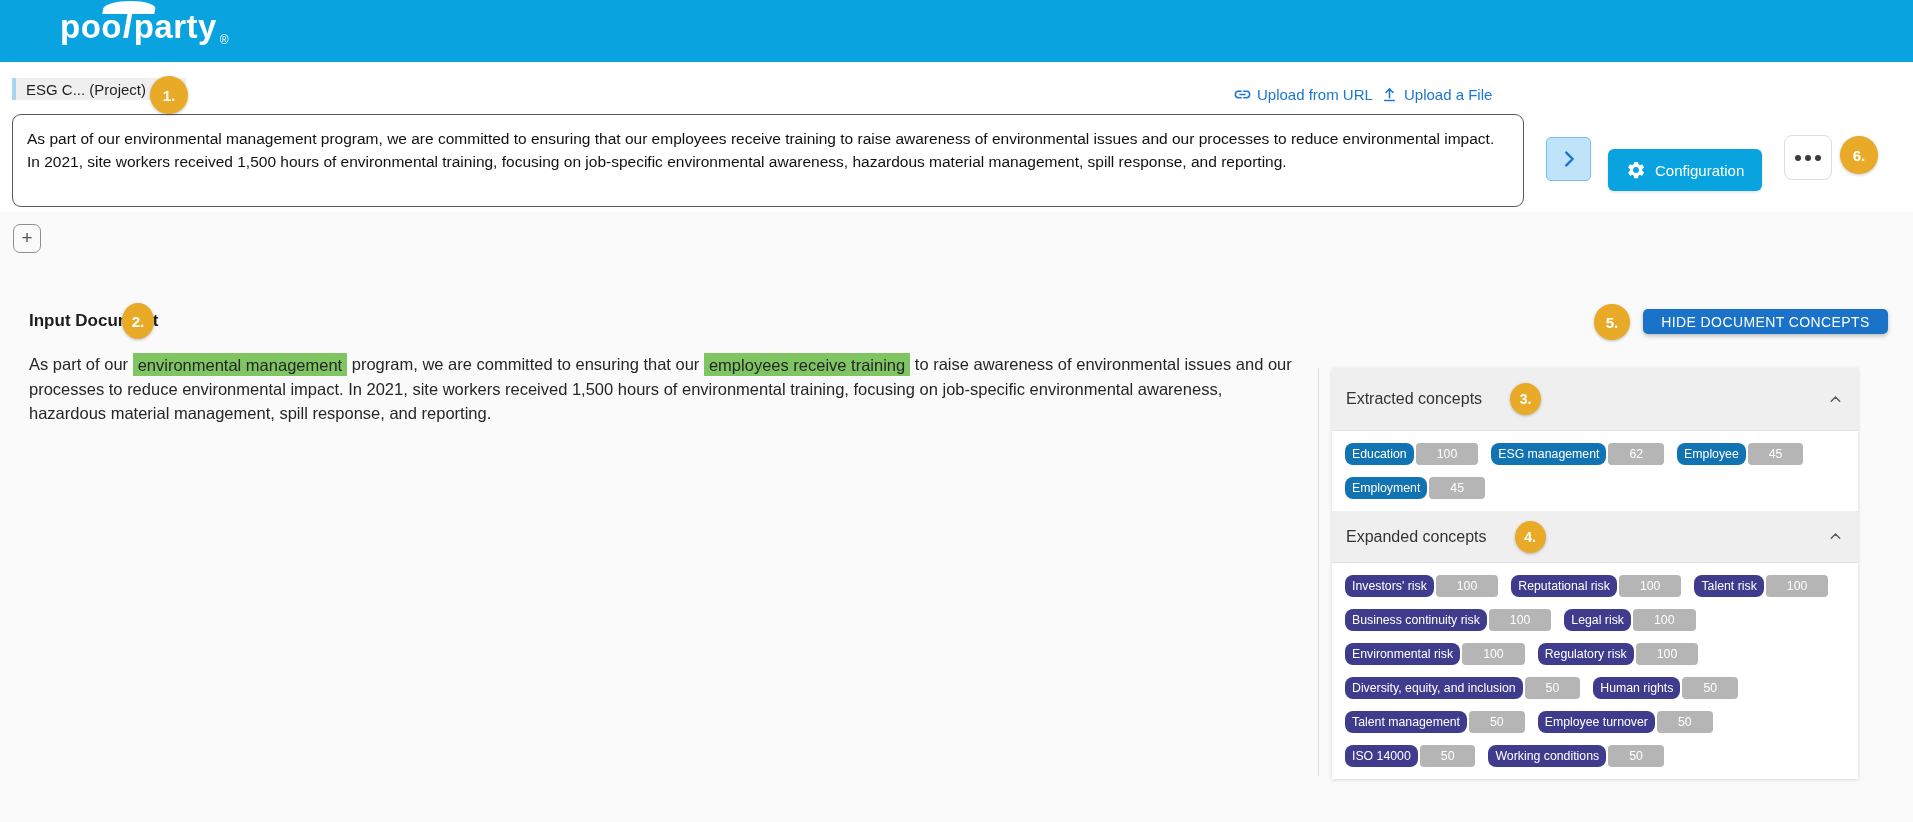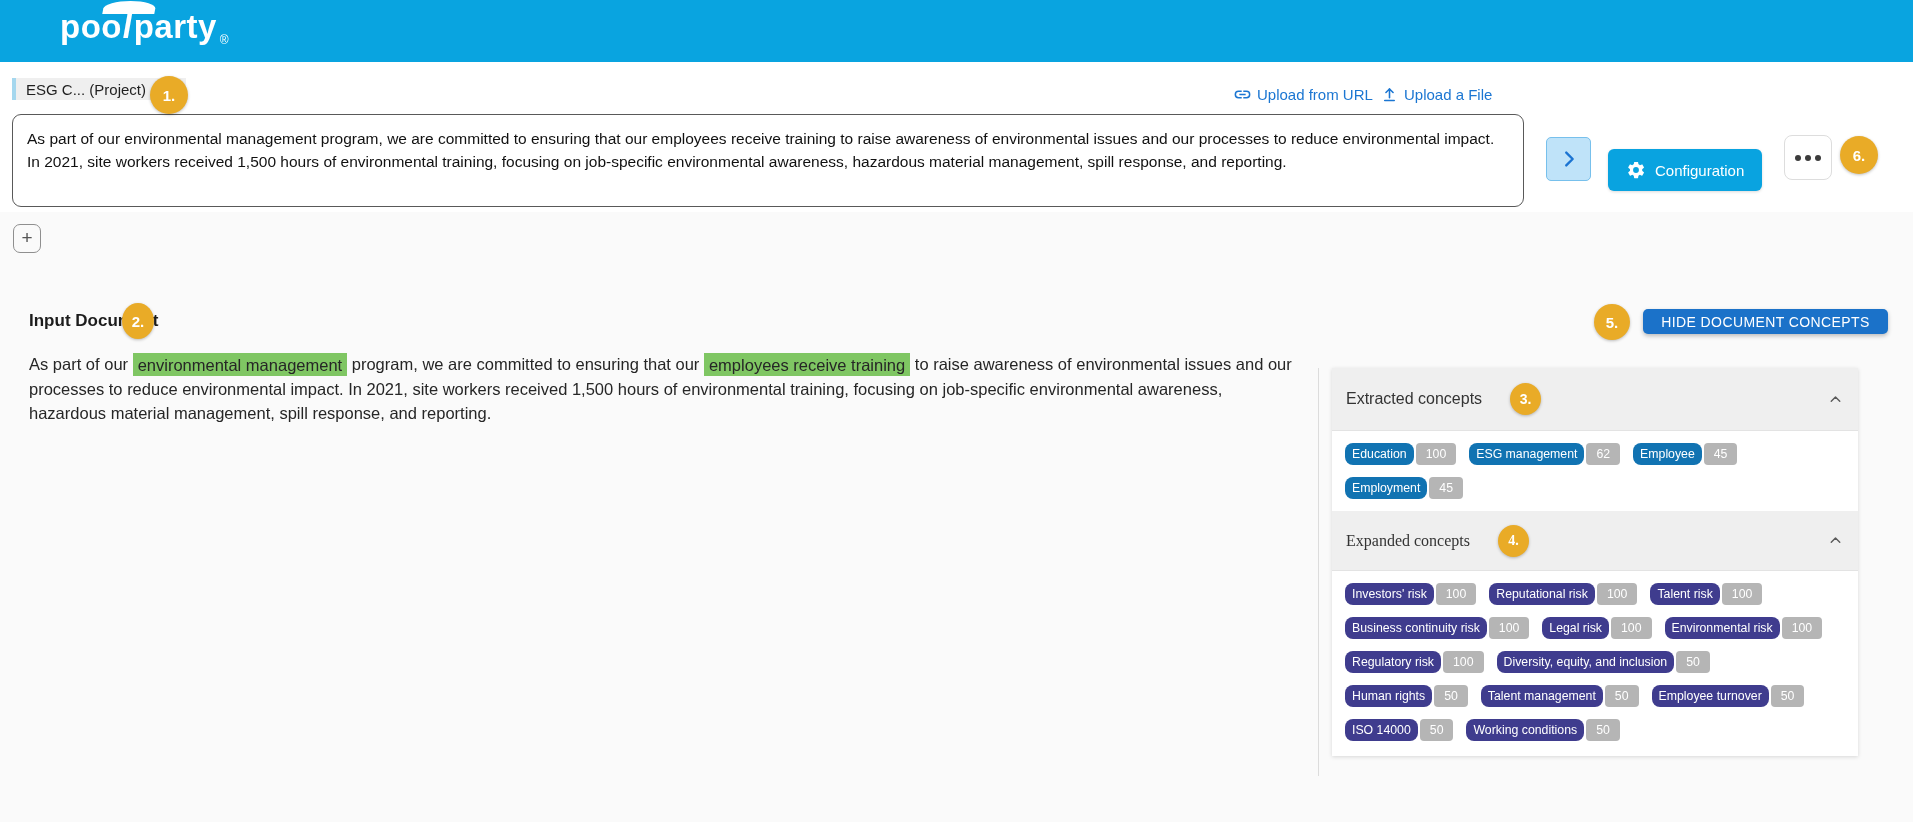--- a/index.html
+++ b/index.html
@@ -60,21 +60,21 @@
   .panel-header { height:53px; background:#efefef; border-bottom:2px solid #2f2f2f; display:flex;
     align-items:center; justify-content:space-between; padding:0 14px; font-size:16px; color:#333; }
   .panel-section { background:#efefef; display:flex; align-items:center; padding:0 14px;
     font-size:16px; color:#333; border-bottom:1px solid #e3e3e3; cursor:pointer; }
   .panel-section .spacer { flex:1; }
   .chips-row { display:flex; flex-wrap:wrap; column-gap:13px; row-gap:12px; background:#fff; padding:12px 13px; align-content:flex-start; }
   .chip { display:inline-flex; white-space:nowrap; font-size:12.3px; cursor:pointer; }
   .chip-label { color:#fff; padding:4px 7px; border-radius:8px; }
   .chip-blue .chip-label { background:#1173b2; }
   .chip-purple .chip-label { background:#3f3c8e; }
-  .chip-score { background:#b5b5b5; color:#fff; padding:4px 10px; border-radius:4px; margin-left:2px; min-width:18px; text-align:center; }
+  .chip-score { background:#b5b5b5; color:#fff; padding:4px 21px; border-radius:4px; margin-left:2px; min-width:18px; text-align:center; }
   .chev-up { width:17px; height:17px; }
   .table-icon { width:23px; height:23px; }
 </style>
 </head>
 <body>
 
 <div class="appbar">
   <div class="logo">
     <span>poo</span><span class="logo-l"><span class="umbrella"></span><span>l</span></span><span>party</span><span class="logo-reg">®</span>
   </div>
@@ -155,21 +155,21 @@
       </span>
       <span class="chip chip-blue">
         <span class="chip-label">Employee</span>
         <span class="chip-score">45</span>
       </span>
       <span class="chip chip-blue">
         <span class="chip-label">Employment</span>
         <span class="chip-score">45</span>
       </span>
     </div>
-  <div class="panel-section" style="height:60px;font-family:Liberation Serif, serif;">
+  <div class="panel-section" style="height:52px;">
     <span>Expanded concepts</span>
     <span class="stepbadge inline">4.</span>
     <span class="spacer"></span>
     <svg class="chev-up" viewBox="0 0 24 24" fill="none" stroke="#5a5a5a" stroke-width="2" stroke-linecap="round" stroke-linejoin="round">
         <path d="M6 14.5l6-6 6 6"></path>
       </svg>
   </div>
   <div class="chips-row" style="min-height:185px;">
       <span class="chip chip-purple">
         <span class="chip-label">Investors' risk</span>

